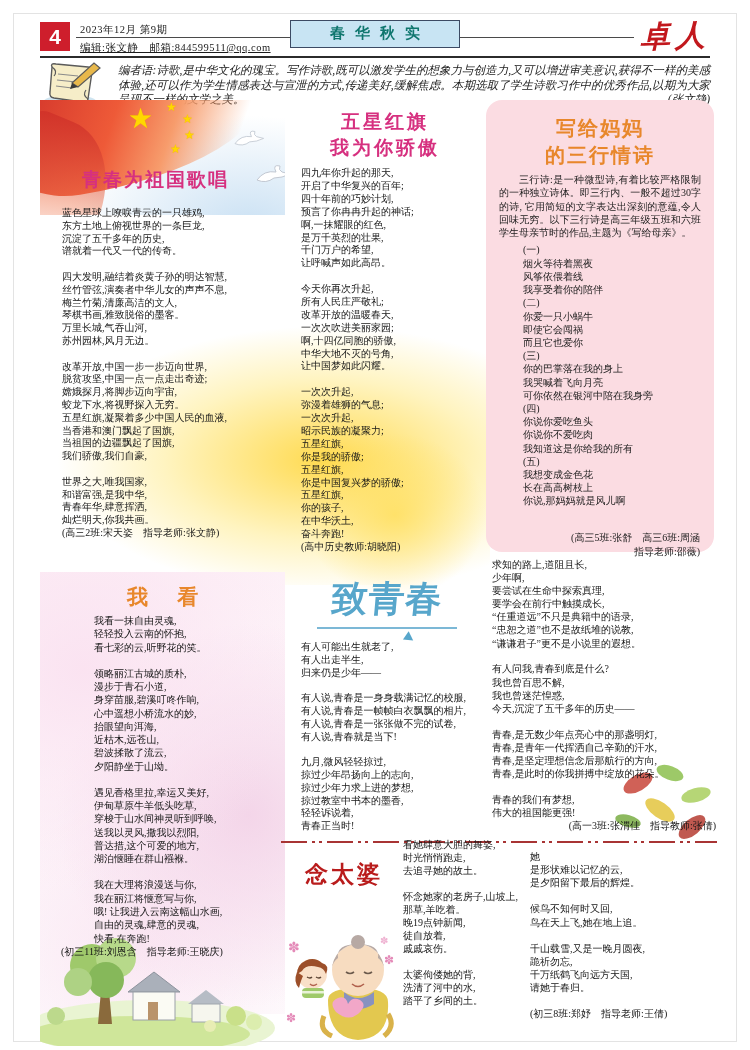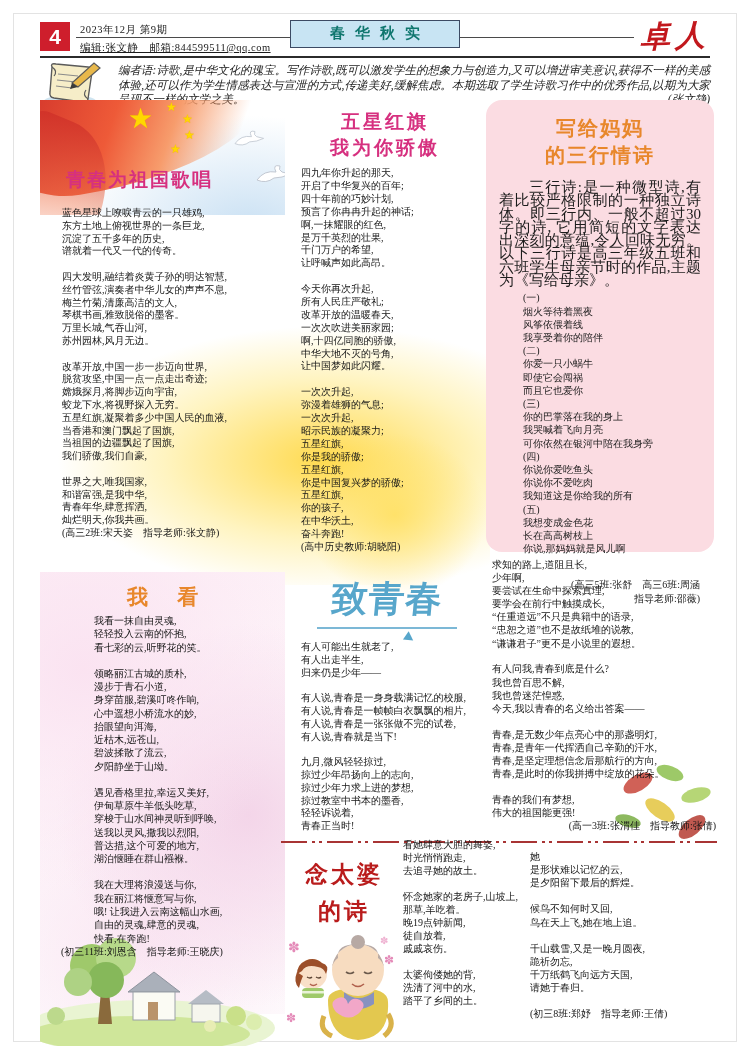--- a/index.html
+++ b/index.html
@@ -47,39 +47,39 @@
               background:linear-gradient(118deg,#d1322a 8%,#ee5a38 42%,#f79c6c 62%,rgba(255,210,170,0) 84%);
               transform:rotate(-9deg); border-radius:0 0 75% 25% / 0 0 65% 35%; }
   .flag-red2 { position:absolute; left:-46px; top:18px; width:110px; height:150px;
                background:linear-gradient(165deg,rgba(208,48,40,.95),rgba(240,120,80,.45) 55%,rgba(255,255,255,0) 85%);
                transform:rotate(22deg); border-radius:30% 70% 60% 40%; }
   .sky { position:absolute; inset:0;
          background:radial-gradient(ellipse at 85% 110%, rgba(150,195,232,.5), rgba(255,255,255,0) 62%); }
   .star { position:absolute; color:#ffd700; text-shadow:0 0 1px #e8a000; }
   .dove { position:absolute; }
   .title-magenta { color:#d6307f; font-weight:bold; text-align:center; z-index:2; }
-  .t-anthem { left:28px; top:167px; width:223px; font-size:19px; letter-spacing:2px; }
+  .t-anthem { left:44px; top:167px; width:223px; font-size:19px; letter-spacing:2px; }
   .p-anthem { left:62px; top:207px; width:222px; }
 
   
   .t-flag { left:287px; top:109px; width:196px; font-size:19px; line-height:26px; letter-spacing:3px; }
   .p-flag { left:301px; top:167px; width:182px; line-height:12.9px; }
 
   
   .glow1 { left:55px; top:325px; width:435px; height:260px; z-index:0;
            background:radial-gradient(ellipse at 62% 52%, rgba(255,214,60,.9), rgba(255,233,130,.5) 42%, rgba(255,247,200,0) 70%); }
   .glow2 { left:300px; top:430px; width:190px; height:170px; z-index:0;
            background:radial-gradient(ellipse at 50% 50%, rgba(255,222,90,.8), rgba(255,240,170,0) 68%); }
 
   
   .pink-box { left:486px; top:100px; width:228px; height:452px; background:#fbdce2;
               border-radius:16px; z-index:1; }
   .t-mama { margin-top:15px; text-align:center; color:#e8872b; font-weight:bold;
             font-size:20px; line-height:27px; letter-spacing:2px; }
-  .mama-intro { margin:12px 13px 0; font-size:15px; line-height:13.3px;
+  .mama-intro { margin:4px 13px 0; font-size:10px; line-height:13.3px;
                 text-align:justify; text-indent:2em; }
   .mama-stanzas { margin:4px 0 0 37px; font-size:10px; line-height:13.2px; }
   .mama-attr { margin-top:23px; padding-right:14px; text-align:right;
                font-size:10px; line-height:14px; }
 
   
   .p-seek { left:492px; top:558px; width:224px; line-height:13.1px; }
   .seek-attr { text-align:right; }
   .leaves { left:600px; top:755px; width:120px; height:90px; z-index:0; }
 
@@ -287,21 +287,21 @@
         <div>少年啊,</div>
         <div>要尝试在生命中探索真理,</div>
         <div>要学会在前行中触摸成长,</div>
         <div>“任重道远”不只是典籍中的语录,</div>
         <div>“忠恕之道”也不是故纸堆的说教,</div>
         <div>“谦谦君子”更不是小说里的遐想。</div>
         <div class="gap"></div>
         <div>有人问我,青春到底是什么?</div>
         <div>我也曾百思不解,</div>
         <div>我也曾迷茫惶惑,</div>
-        <div>今天,我以青春的名义给出答案——</div>
+        <div>今天,沉淀了五千多年的历史——</div>
         <div class="gap"></div>
         <div>青春,是无数少年点亮心中的那盏明灯,</div>
         <div>青春,是青年一代挥洒自己辛勤的汗水,</div>
         <div>青春,是坚定理想信念后那航行的方向,</div>
         <div>青春,是此时的你我拼搏中绽放的花朵。</div>
         <div class="gap"></div>
         <div>青春的我们有梦想,</div>
         <div>伟大的祖国能更强!</div>
       </div>
     <div class="seek-attr">(高一3班:张渭佳　指导教师:张倩)</div>
@@ -380,21 +380,20 @@
         <div>掠过教室中书本的墨香,</div>
         <div>轻轻诉说着,</div>
         <div>青春正当时!</div>
       </div>
   </div>
 
   <div class="abs divider"></div>
 
   <div class="abs t-taipo">
       <div>念太婆</div>
-      <div>的诗</div>
     </div>
   <svg class="abs cartoon" viewBox="0 0 118 115">
     <text x="4" y="22" font-size="14" fill="#e48ab8">✽</text>
     <text x="100" y="34" font-size="12" fill="#e48ab8">✽</text>
     <text x="2" y="92" font-size="12" fill="#e48ab8">✽</text>
     <text x="96" y="14" font-size="10" fill="#efb3d2">✽</text>
     <path d="M44 70 Q44 108 74 110 Q106 108 104 72 Q104 58 74 58 Q44 58 44 70 Z" fill="#e3c84f"></path>
     <path d="M60 62 Q74 74 90 62 L90 74 Q74 84 60 74 Z" fill="#8892c0"></path>
     <circle cx="74" cy="40" r="26" fill="#f7dcc0"></circle>
     <path d="M48 40 a26 26 0 0 1 52 0 q0 -8 -6 -12 q2 -14 -20 -14 q-22 0 -20 14 q-6 4 -6 12 Z" fill="#b7a9a4"></path>

